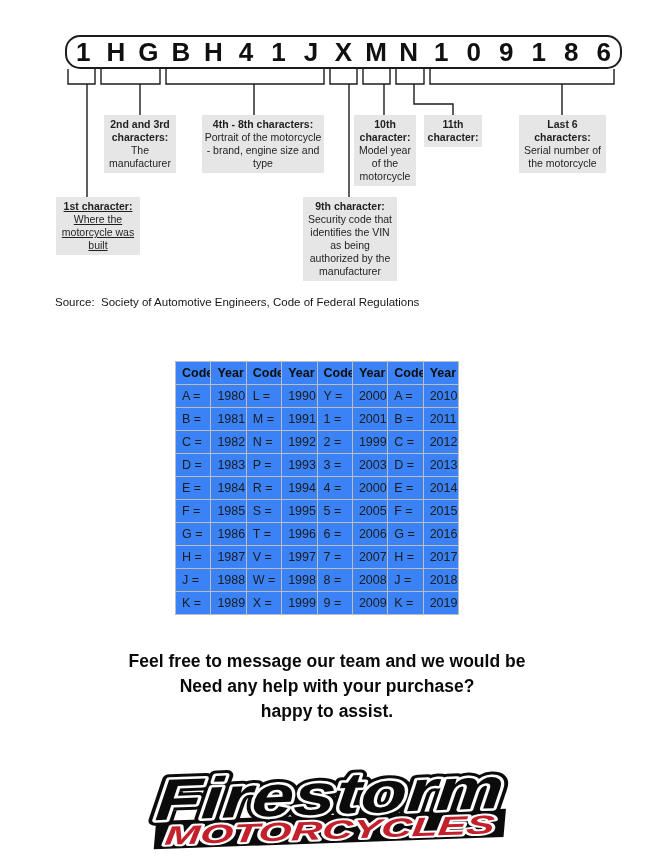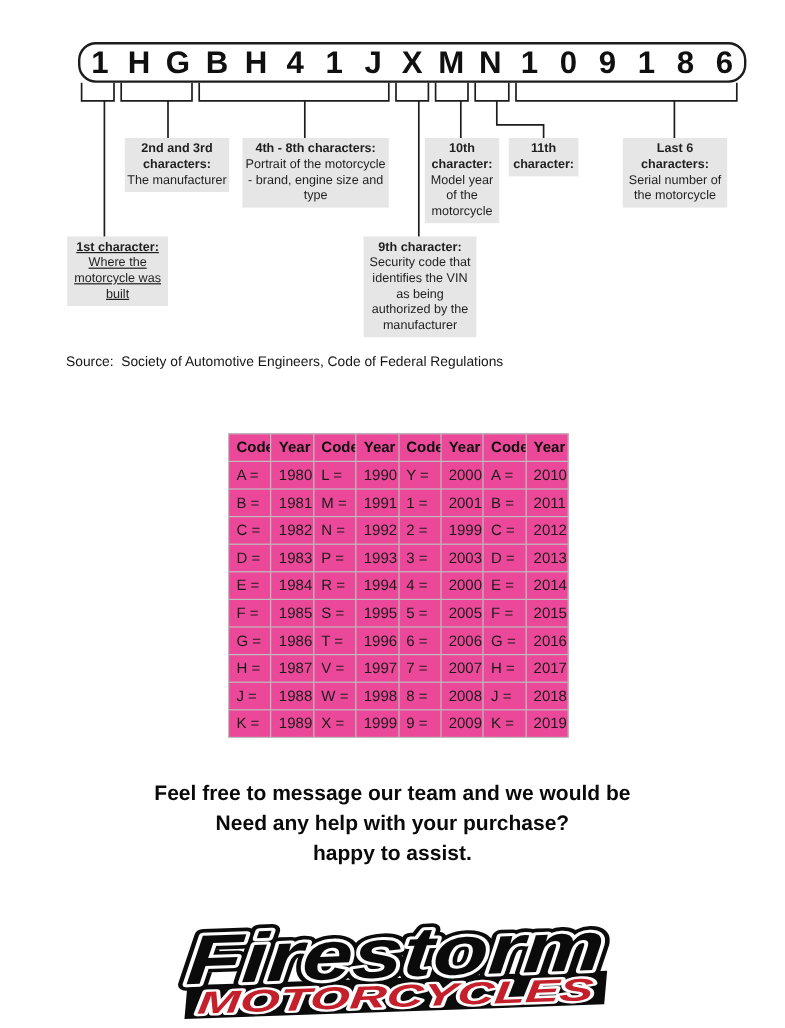--- a/index.html
+++ b/index.html
@@ -18,32 +18,32 @@
   }
   #connector-svg{position:absolute;left:0;top:0;width:654px;height:330px;z-index:1;}
   #connector-svg polyline,#connector-svg line{fill:none;stroke:#1c1c1c;stroke-width:1.4;}
   .callout{
     position:absolute;background:#e6e6e6;color:#1f1f1f;
     font-size:10.5px;line-height:13px;text-align:center;
     padding:3px 2px;box-sizing:border-box;z-index:2;
   }
   .co-title{font-weight:bold;}
   #co-1st      {left:56px; top:197px;width:84px;text-decoration:underline;}
-  #co-2nd3rd   {left:104px;top:115px;width:87px;}
+  #co-2nd3rd   {left:104px;top:115px;width:72px;}
   #co-4th8th   {left:202px;top:115px;width:122px;}
   #co-9th      {left:303px;top:197px;width:94px;}
   #co-10th     {left:354px;top:115px;width:62px;}
   #co-11th     {left:424px;top:115px;width:58px;}
   #co-last6    {left:519px;top:115px;width:87px;}
   .source-note{
     position:absolute;left:55px;top:296px;font-size:11.5px;color:#161616;white-space:pre;
   }
   
   #year-table{
-    position:absolute;left:190px;top:361px;border-collapse:collapse;background:#ec4899;
+    position:absolute;left:175px;top:361px;border-collapse:collapse;background:#3b82f6;
     table-layout:fixed;width:284px;
   }
   #year-table th,#year-table td{
     border:1px solid #bdbdbd;font-size:12.5px;text-align:left;
     padding:4px 2px 4px 6px;white-space:nowrap;overflow:hidden;color:#1b1b1b;
   }
   #year-table th{font-weight:bold;color:#0d0d0d;}
   
   .help-block{
     position:absolute;left:0;top:649px;width:654px;text-align:center;

